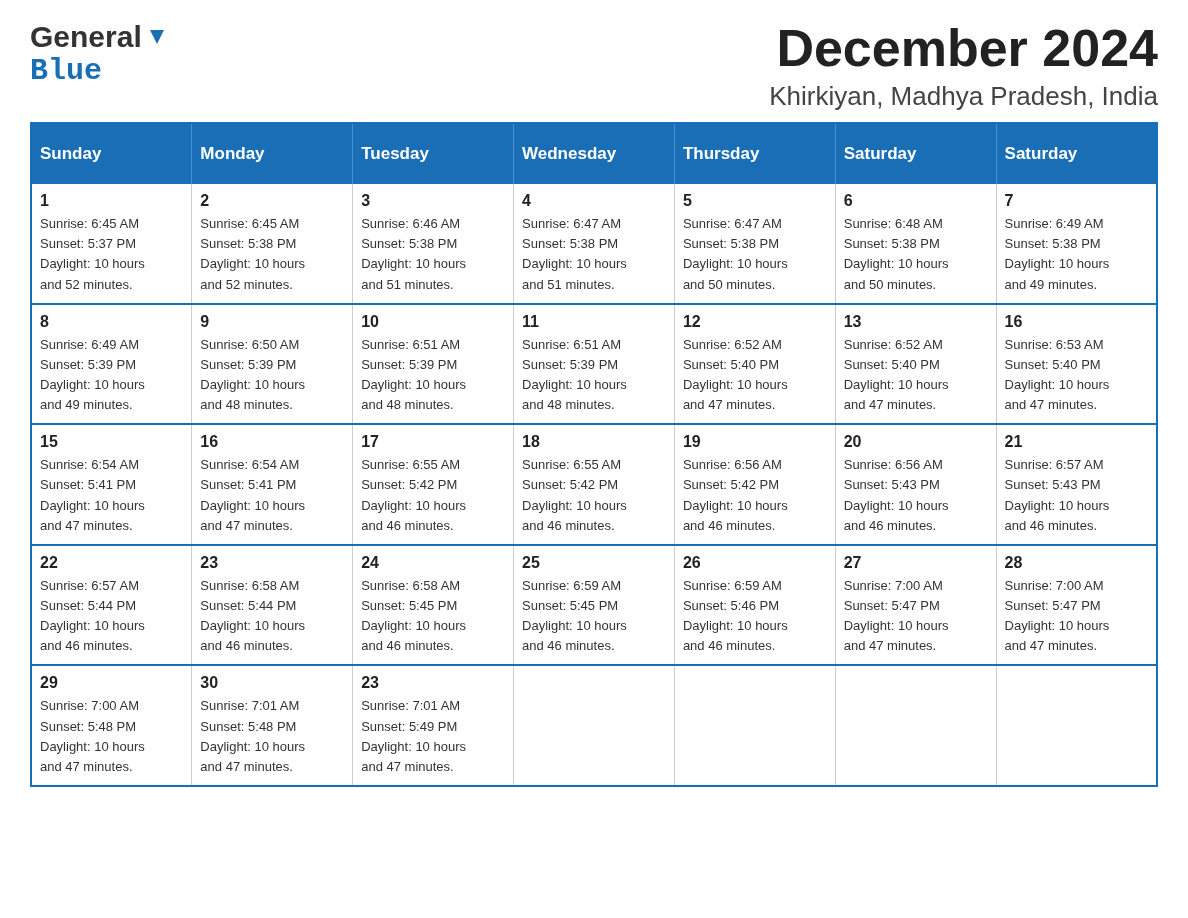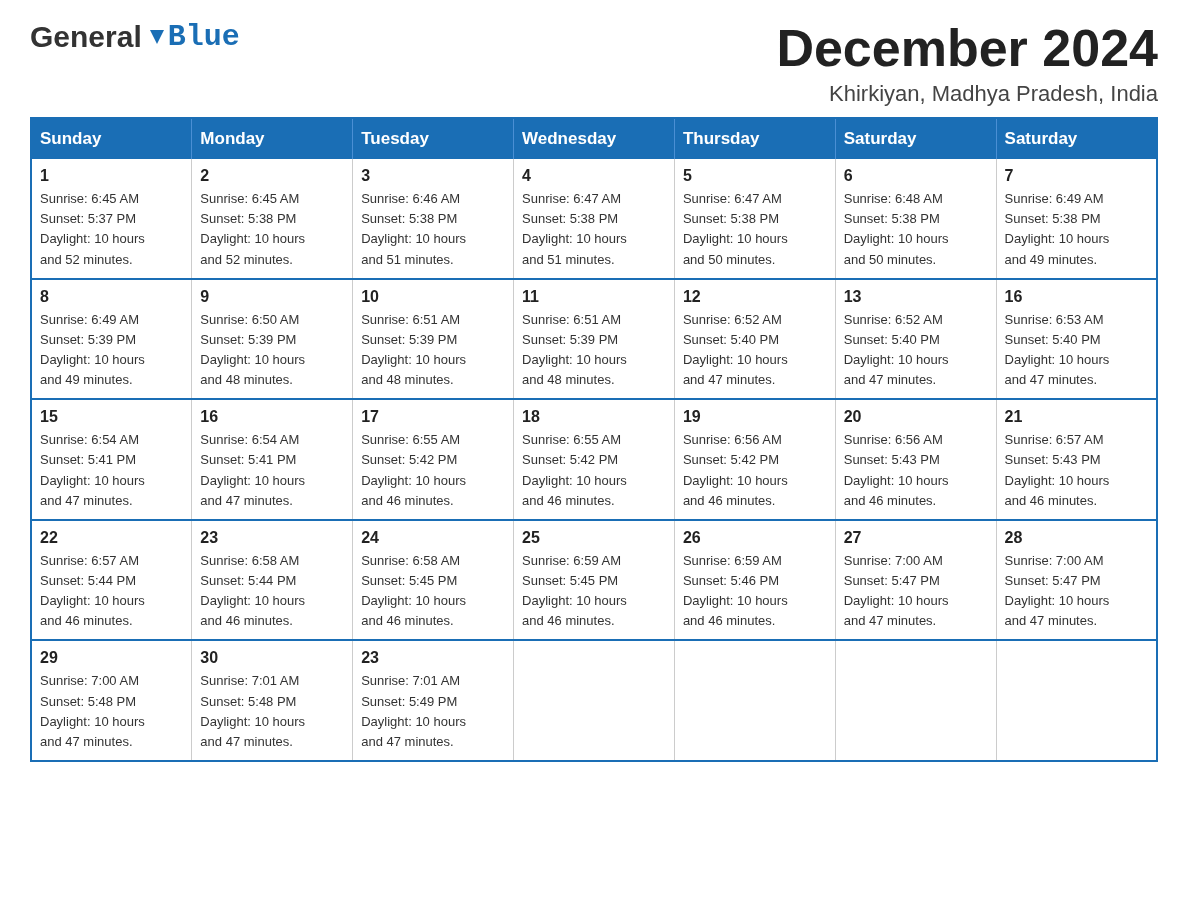--- a/index.html
+++ b/index.html
@@ -11,54 +11,54 @@
       padding: 20px 30px;
     }
     .header {
       display: flex;
       justify-content: space-between;
       align-items: flex-start;
       margin-bottom: 10px;
     }
     .logo {
       display: flex;
-      flex-direction: row;
+      flex-direction: column;
       align-items: flex-start;
     }
     .logo-line {
       display: flex;
       align-items: center;
     }
     .title-section {
       text-align: right;
     }
     .month-title {
       font-size: 52px;
       font-weight: bold;
       color: #222;
       line-height: 1.1;
       text-align: right;
     }
     .location-title {
-      font-size: 22px;
+      font-size: 26px;
       color: #444;
       margin-top: 4px;
     }
     .calendar-table {
       width: 100%;
       border-collapse: collapse;
       margin-top: 10px;
       border: 2px solid #1a6eb5;
     }
     .calendar-table thead tr th {
       background-color: #1a6eb5;
       color: #fff;
       font-size: 17px;
       font-weight: bold;
-      padding: 10px 8px;
+      padding: 20px 8px;
       text-align: left;
       border-right: 1px solid #4a8fd4;
     }
     .calendar-table thead tr th:last-child {
       border-right: none;
     }
     .calendar-table tbody tr td {
       vertical-align: top;
       padding: 8px;
       border-right: 1px solid #ccc;

